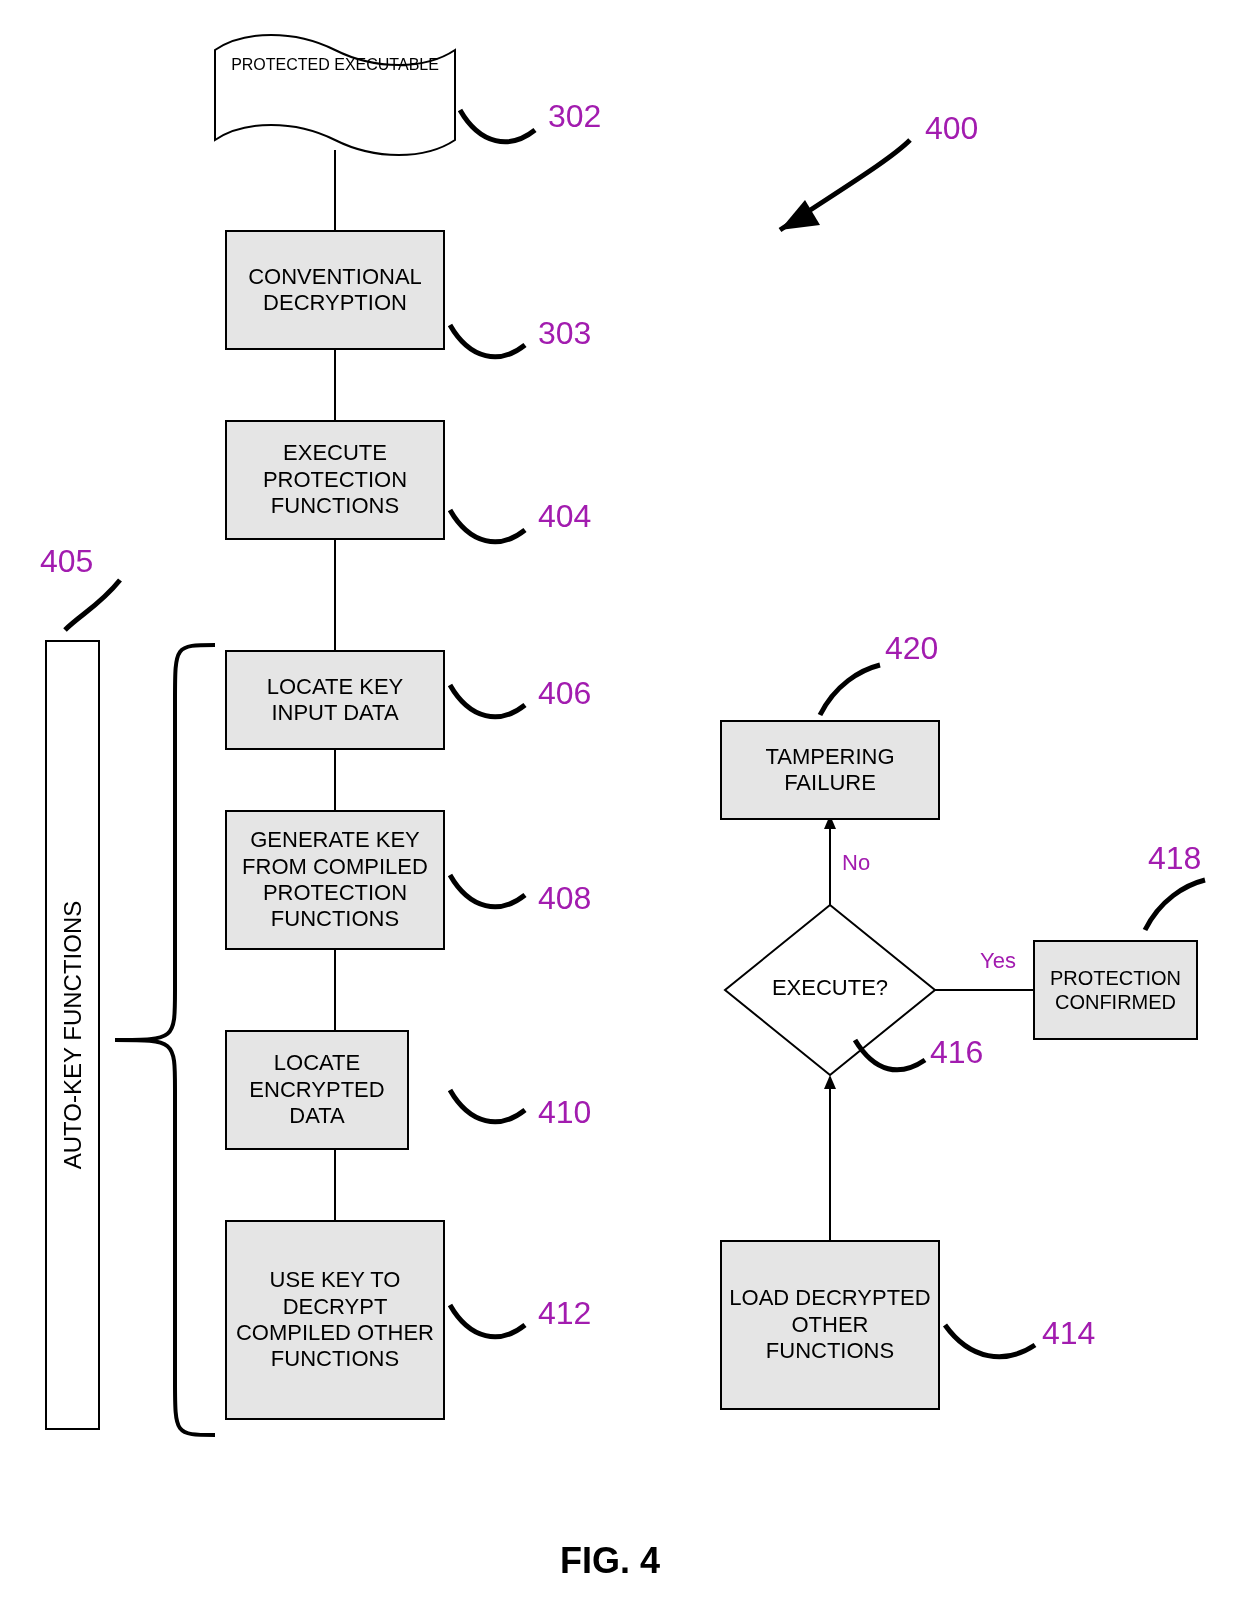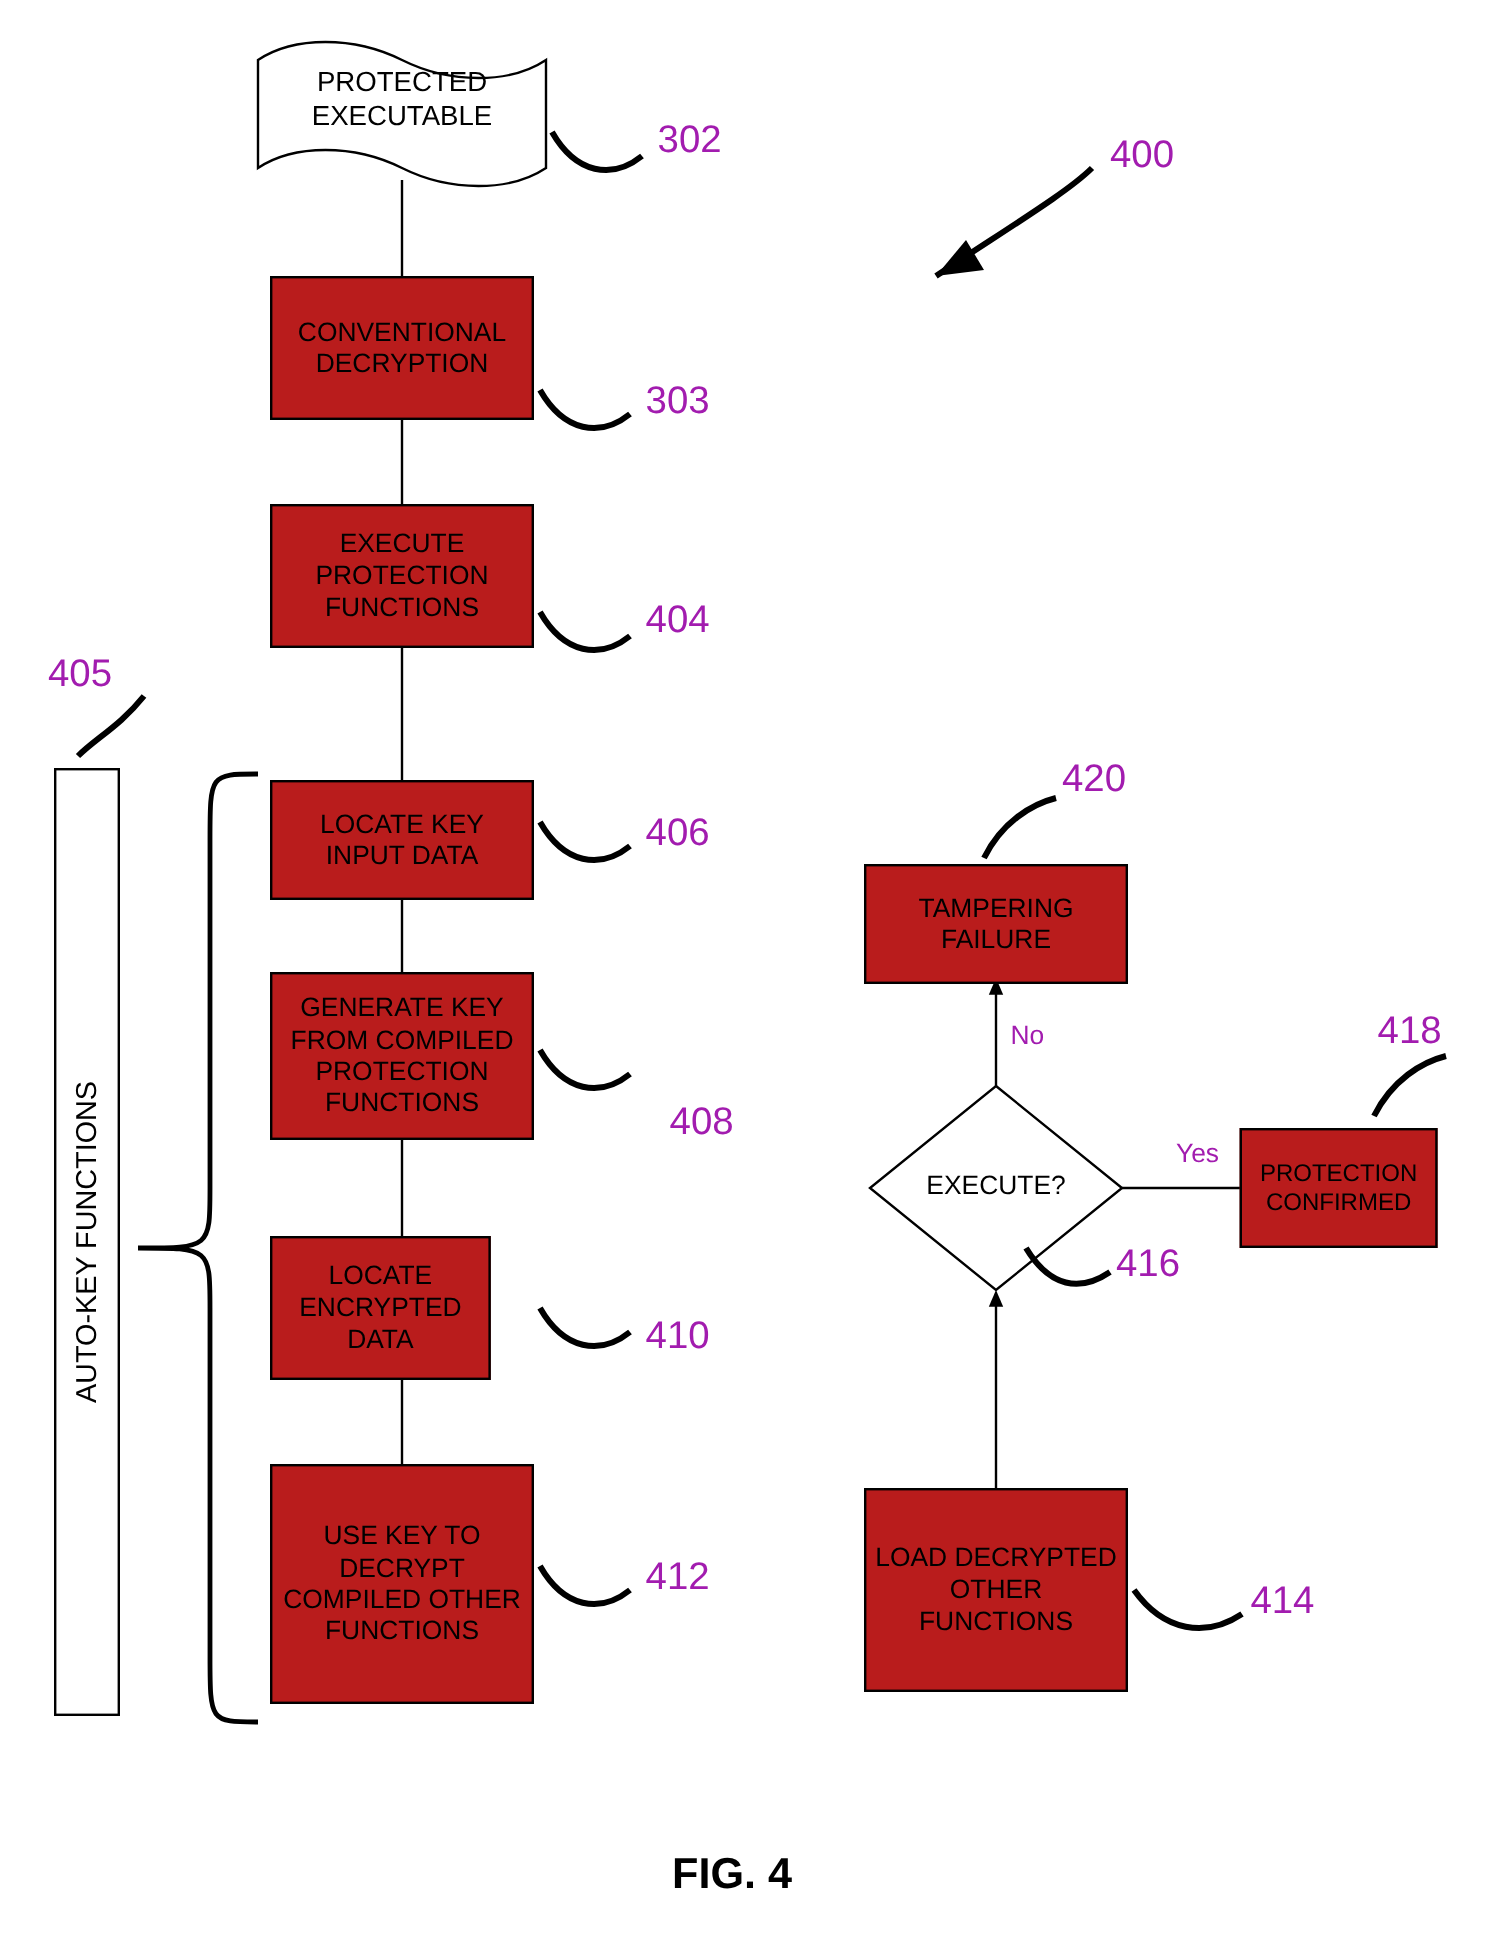--- a/index.html
+++ b/index.html
@@ -12,21 +12,21 @@
     color: #000;
   }
   .canvas {
     position: relative;
     width: 1240px;
     height: 1623px;
   }
   .box {
     position: absolute;
     border: 2px solid #000;
-    background: #b91c1c;
+    background: #e5e5e5;
     display: flex;
     align-items: center;
     justify-content: center;
     text-align: center;
     font-size: 22px;
     line-height: 1.2;
     padding: 6px;
     box-sizing: border-box;
   }
   .label {
@@ -72,21 +72,21 @@
   <svg class="lead" style="left:760px; top:130px;" width="160" height="120">
     <path d="M150 10 C 130 30, 80 60, 20 100" stroke="#000" stroke-width="5" fill="none"></path>
     <polygon points="20,100 45,70 60,95" fill="#000"></polygon>
   </svg>
   <div class="label" style="left:925px; top:110px;">400</div>
 
   <svg class="lead" style="left:205px; top:30px;" width="260" height="130">
     <path d="M10 20 C 40 0, 90 0, 130 20 C 170 40, 220 40, 250 20
              L250 110 C 220 130, 170 130, 130 110 C 90 90, 40 90, 10 110 Z" fill="#fff" stroke="#000" stroke-width="2"></path>
   </svg>
-  <div style="position:absolute; left:205px; top:55px; width:260px; text-align:center; font-size:23px; line-height:1.2;">PROTECTED EXECUTABLE</div>
+  <div style="position:absolute; left:205px; top:55px; width:260px; text-align:center; font-size:16px; line-height:1.2;">PROTECTED EXECUTABLE</div>
   <svg class="lead" style="left:455px; top:105px;" width="90" height="60">
     <path d="M5 5 C 25 40, 55 45, 80 25" stroke="#000" stroke-width="5" fill="none"></path>
   </svg>
   <div class="label" style="left:548px; top:98px;">302</div>
 
   <div class="vline" style="left:334px; top:150px; height:80px;"></div>
 
   <div class="box" style="left:225px; top:230px; width:220px; height:120px;">
     <span>CONVENTIONAL DECRYPTION</span>
   </div>
@@ -116,21 +116,21 @@
   <div class="label" style="left:538px; top:675px;">406</div>
 
   <div class="vline" style="left:334px; top:750px; height:60px;"></div>
 
   <div class="box" style="left:225px; top:810px; width:220px; height:140px;">
     <span>GENERATE KEY FROM COMPILED PROTECTION FUNCTIONS</span>
   </div>
   <svg class="lead" style="left:445px; top:870px;" width="90" height="55">
     <path d="M5 5 C 25 40, 55 45, 80 25" stroke="#000" stroke-width="5" fill="none"></path>
   </svg>
-  <div class="label" style="left:538px; top:916px;margin-left:20px;">408</div>
+  <div class="label" style="left:538px; top:880px;">408</div>
 
   <div class="vline" style="left:334px; top:950px; height:80px;"></div>
 
   <div class="box" style="left:225px; top:1030px; width:184px; height:120px;">
     <span>LOCATE ENCRYPTED DATA</span>
   </div>
   <svg class="lead" style="left:445px; top:1085px;" width="90" height="55">
     <path d="M5 5 C 25 40, 55 45, 80 25" stroke="#000" stroke-width="5" fill="none"></path>
   </svg>
   <div class="label" style="left:538px; top:1078px;margin-top:16px;">410</div>

